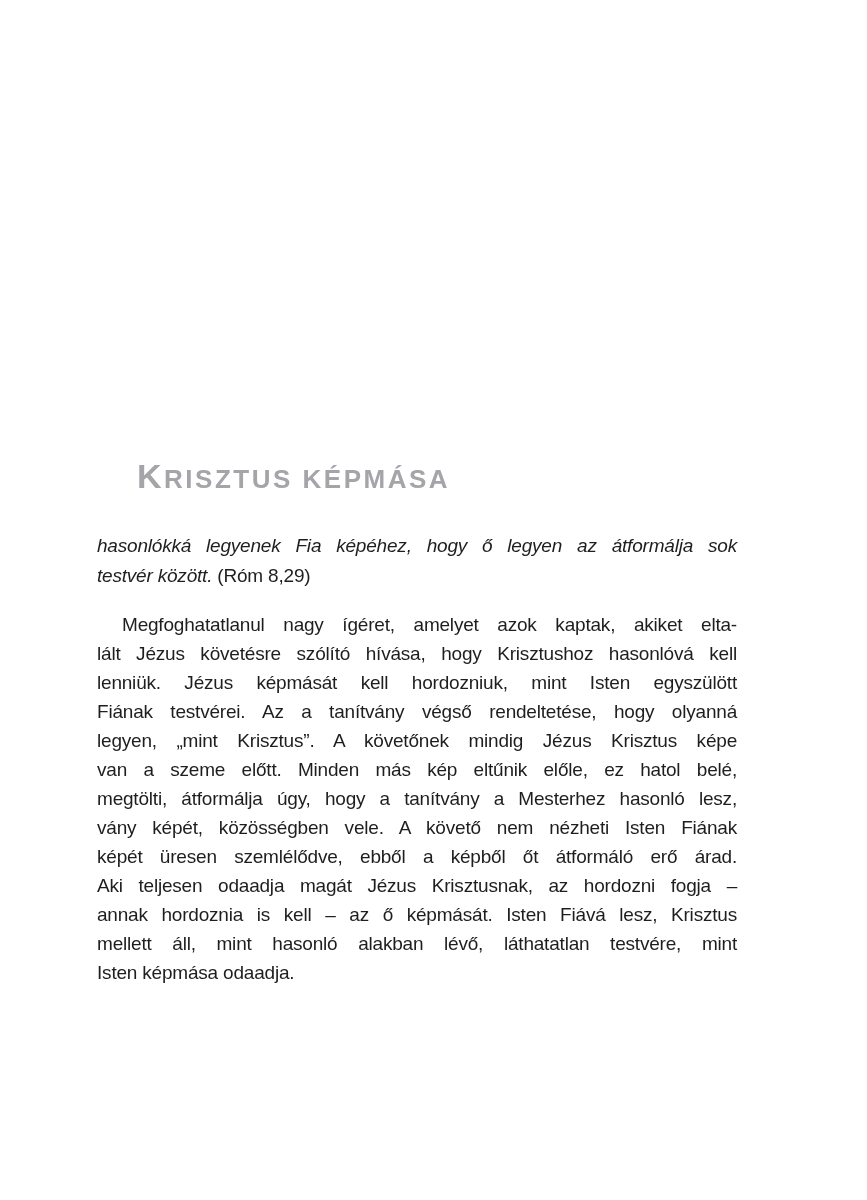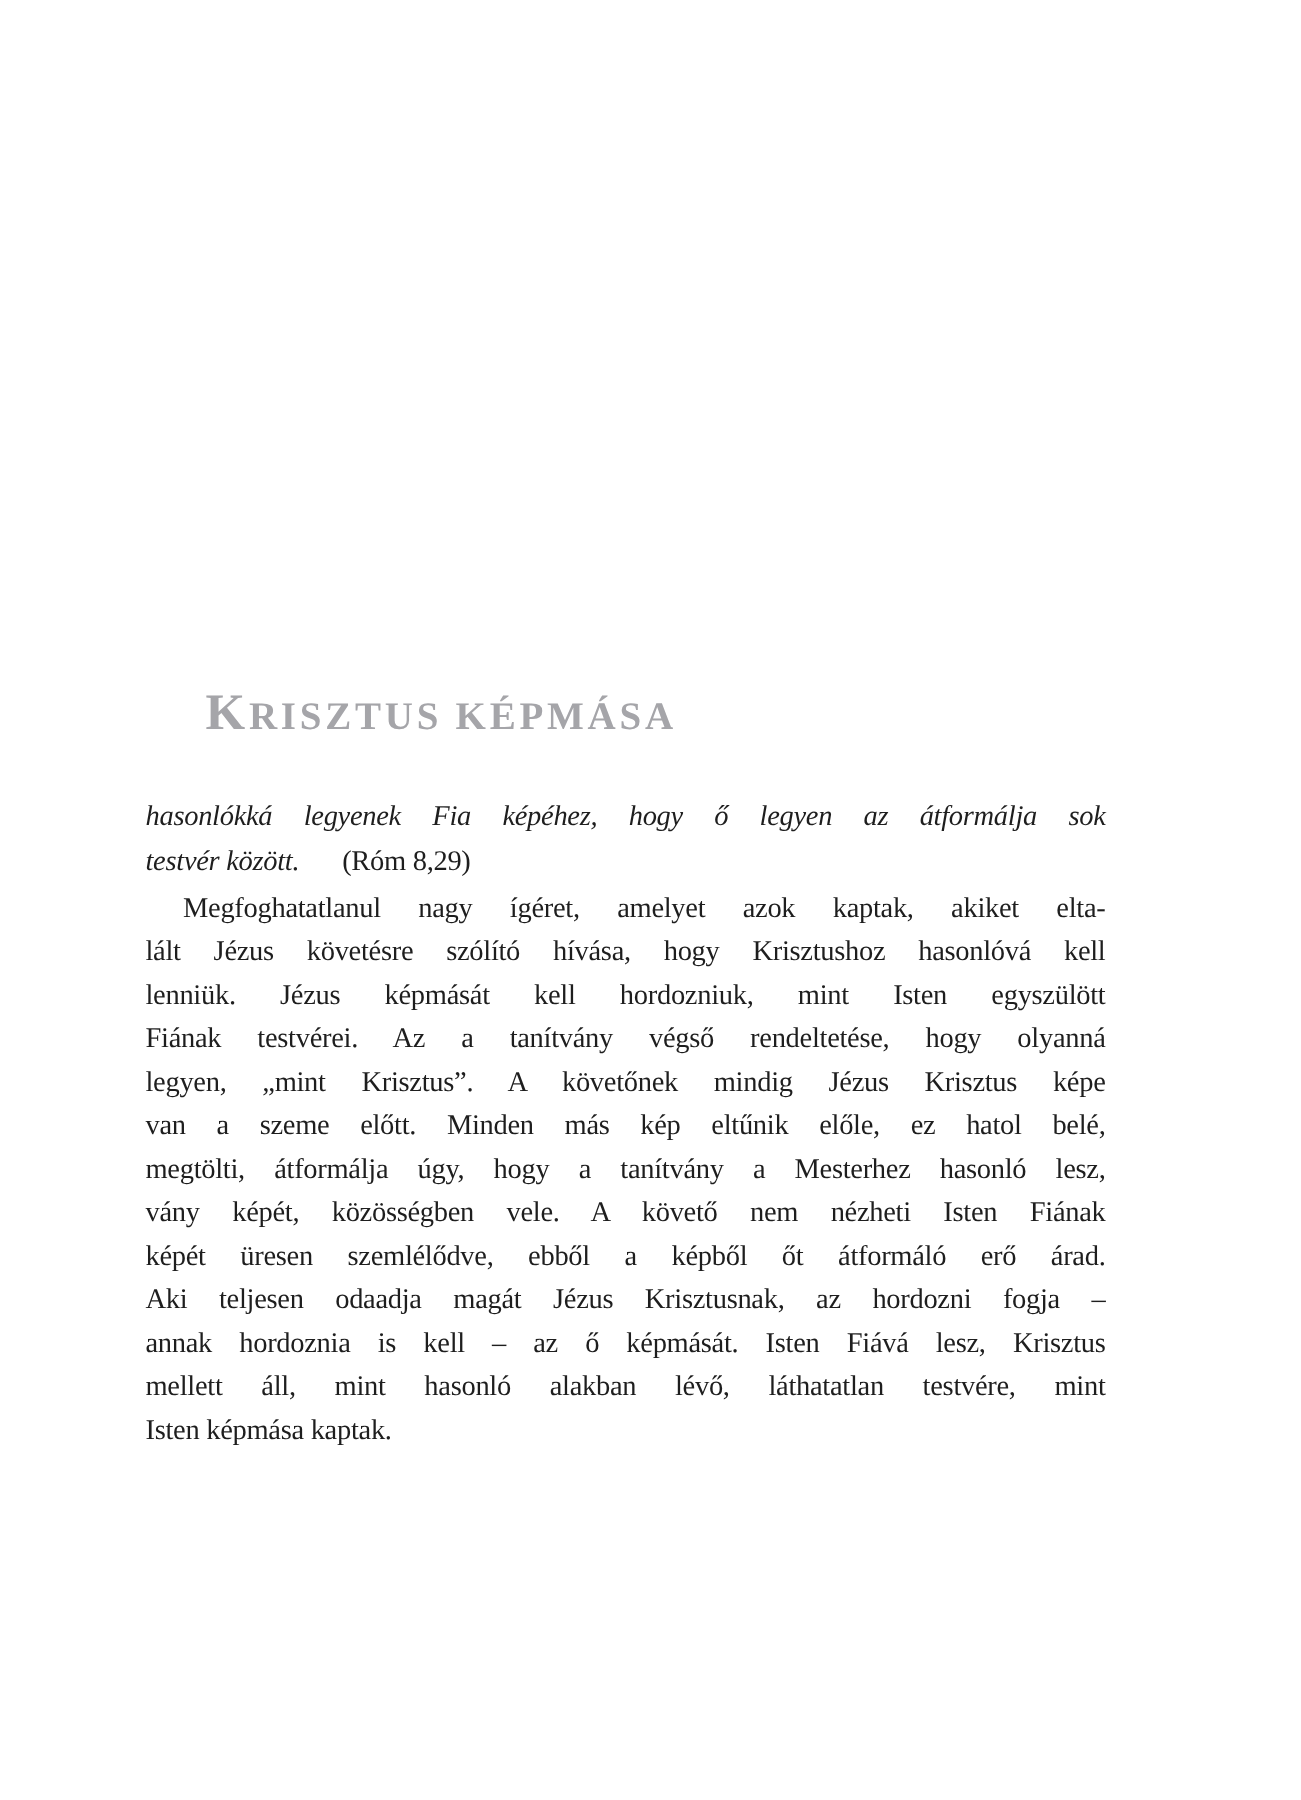--- a/index.html
+++ b/index.html
@@ -6,21 +6,21 @@
     margin: 0;
     padding: 0;
     background: #ffffff;
   }
   .page {
     position: relative;
     width: 814px;
     height: 1200px;
     background: #ffffff;
     overflow: hidden;
-    font-family: Liberation Serif, serif;
+    font-family: Liberation Sans, sans-serif;
   }
   .content {
     position: absolute;
     left: 97px;
     top: 458px;
     width: 640px;
   }
   .title {
     margin: 0 0 0 40px;
     font-size: 26px;
@@ -34,23 +34,23 @@
     font-size: 34px;
   }
   .epigraph {
     margin-top: 34px;
     font-size: 19px;
     line-height: 30px;
     color: #1e1e1e;
     letter-spacing: -0.2px;
   }
   .epigraph .it { font-style: italic; }
-  .epigraph .ro { font-style: normal; margin-left: 24px; }
+  .epigraph .ro { font-style: normal; }
   .bodytext {
-    margin-top: 1px;
+    margin-top: 19px;
     font-size: 19px;
     line-height: 29px;
     color: #1e1e1e;
     letter-spacing: -0.2px;
   }
   .line {
     text-align: justify;
     text-align-last: left;
     white-space: normal;
   }
@@ -78,17 +78,17 @@
           <div class="line j">lenniük. Jézus képmását kell hordozniuk, mint Isten egyszülött</div>
           <div class="line j">Fiának testvérei. Az a tanítvány végső rendeltetése, hogy olyanná</div>
           <div class="line j">legyen, „mint Krisztus”. A követőnek mindig Jézus Krisztus képe</div>
           <div class="line j">van a szeme előtt. Minden más kép eltűnik előle, ez hatol belé,</div>
           <div class="line j">megtölti, átformálja úgy, hogy a tanítvány a Mesterhez hasonló lesz,</div>
           <div class="line j">vány képét, közösségben vele. A követő nem nézheti Isten Fiának</div>
           <div class="line j">képét üresen szemlélődve, ebből a képből őt átformáló erő árad.</div>
           <div class="line j">Aki teljesen odaadja magát Jézus Krisztusnak, az hordozni fogja –</div>
           <div class="line j">annak hordoznia is kell – az ő képmását. Isten Fiává lesz, Krisztus</div>
           <div class="line j">mellett áll, mint hasonló alakban lévő, láthatatlan testvére, mint</div>
-          <div class="line">Isten képmása kaptak.</div>
+          <div class="line">Isten képmása odaadja.</div>
         </div>
       </div>
   </div>
 </div>
 
 </body></html>

